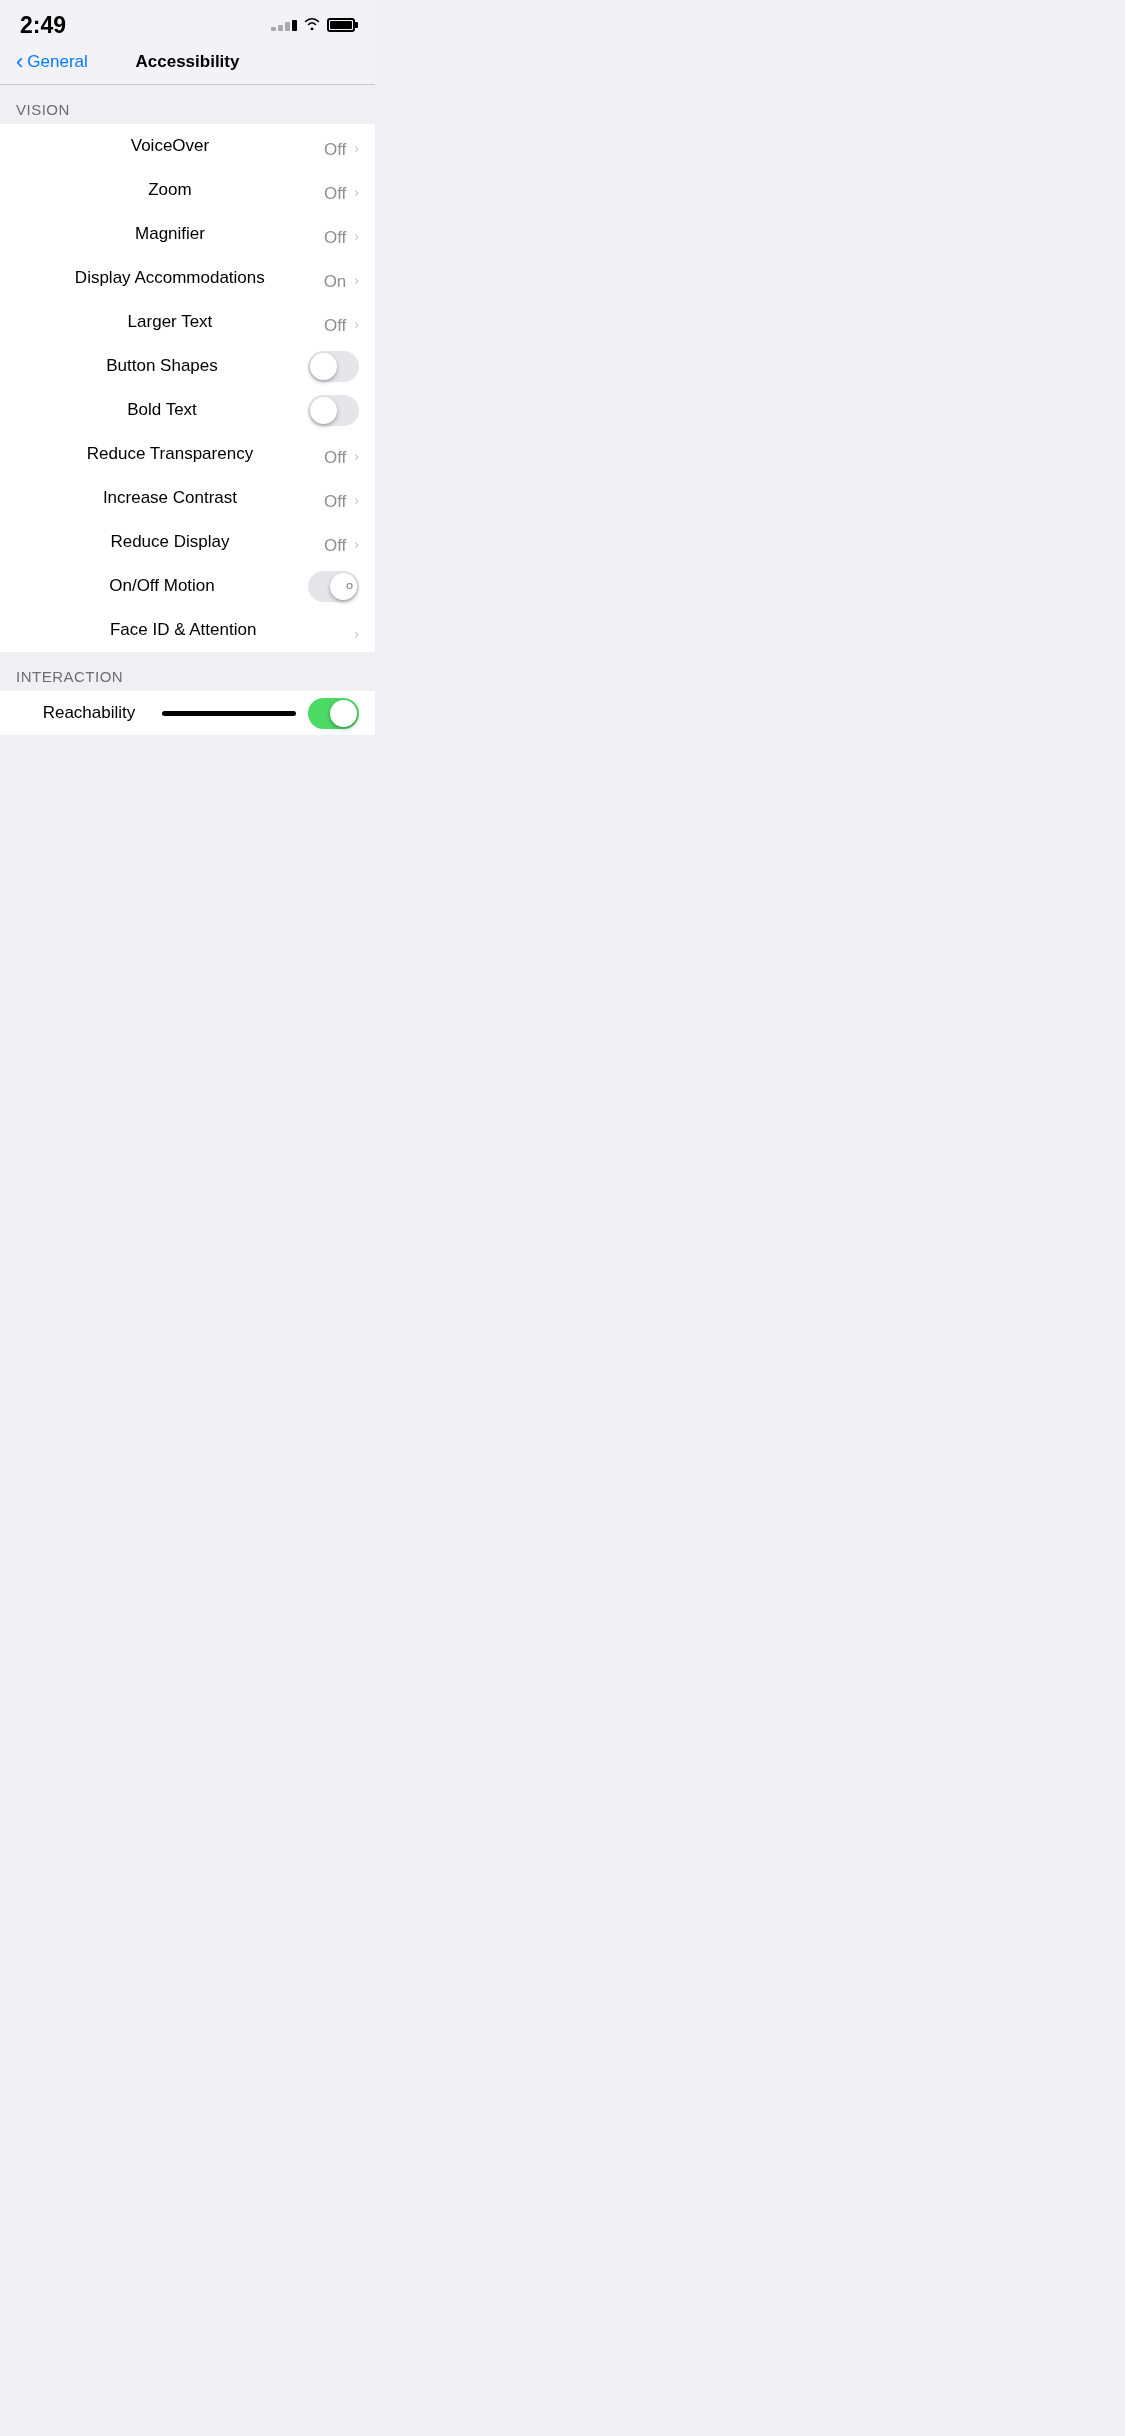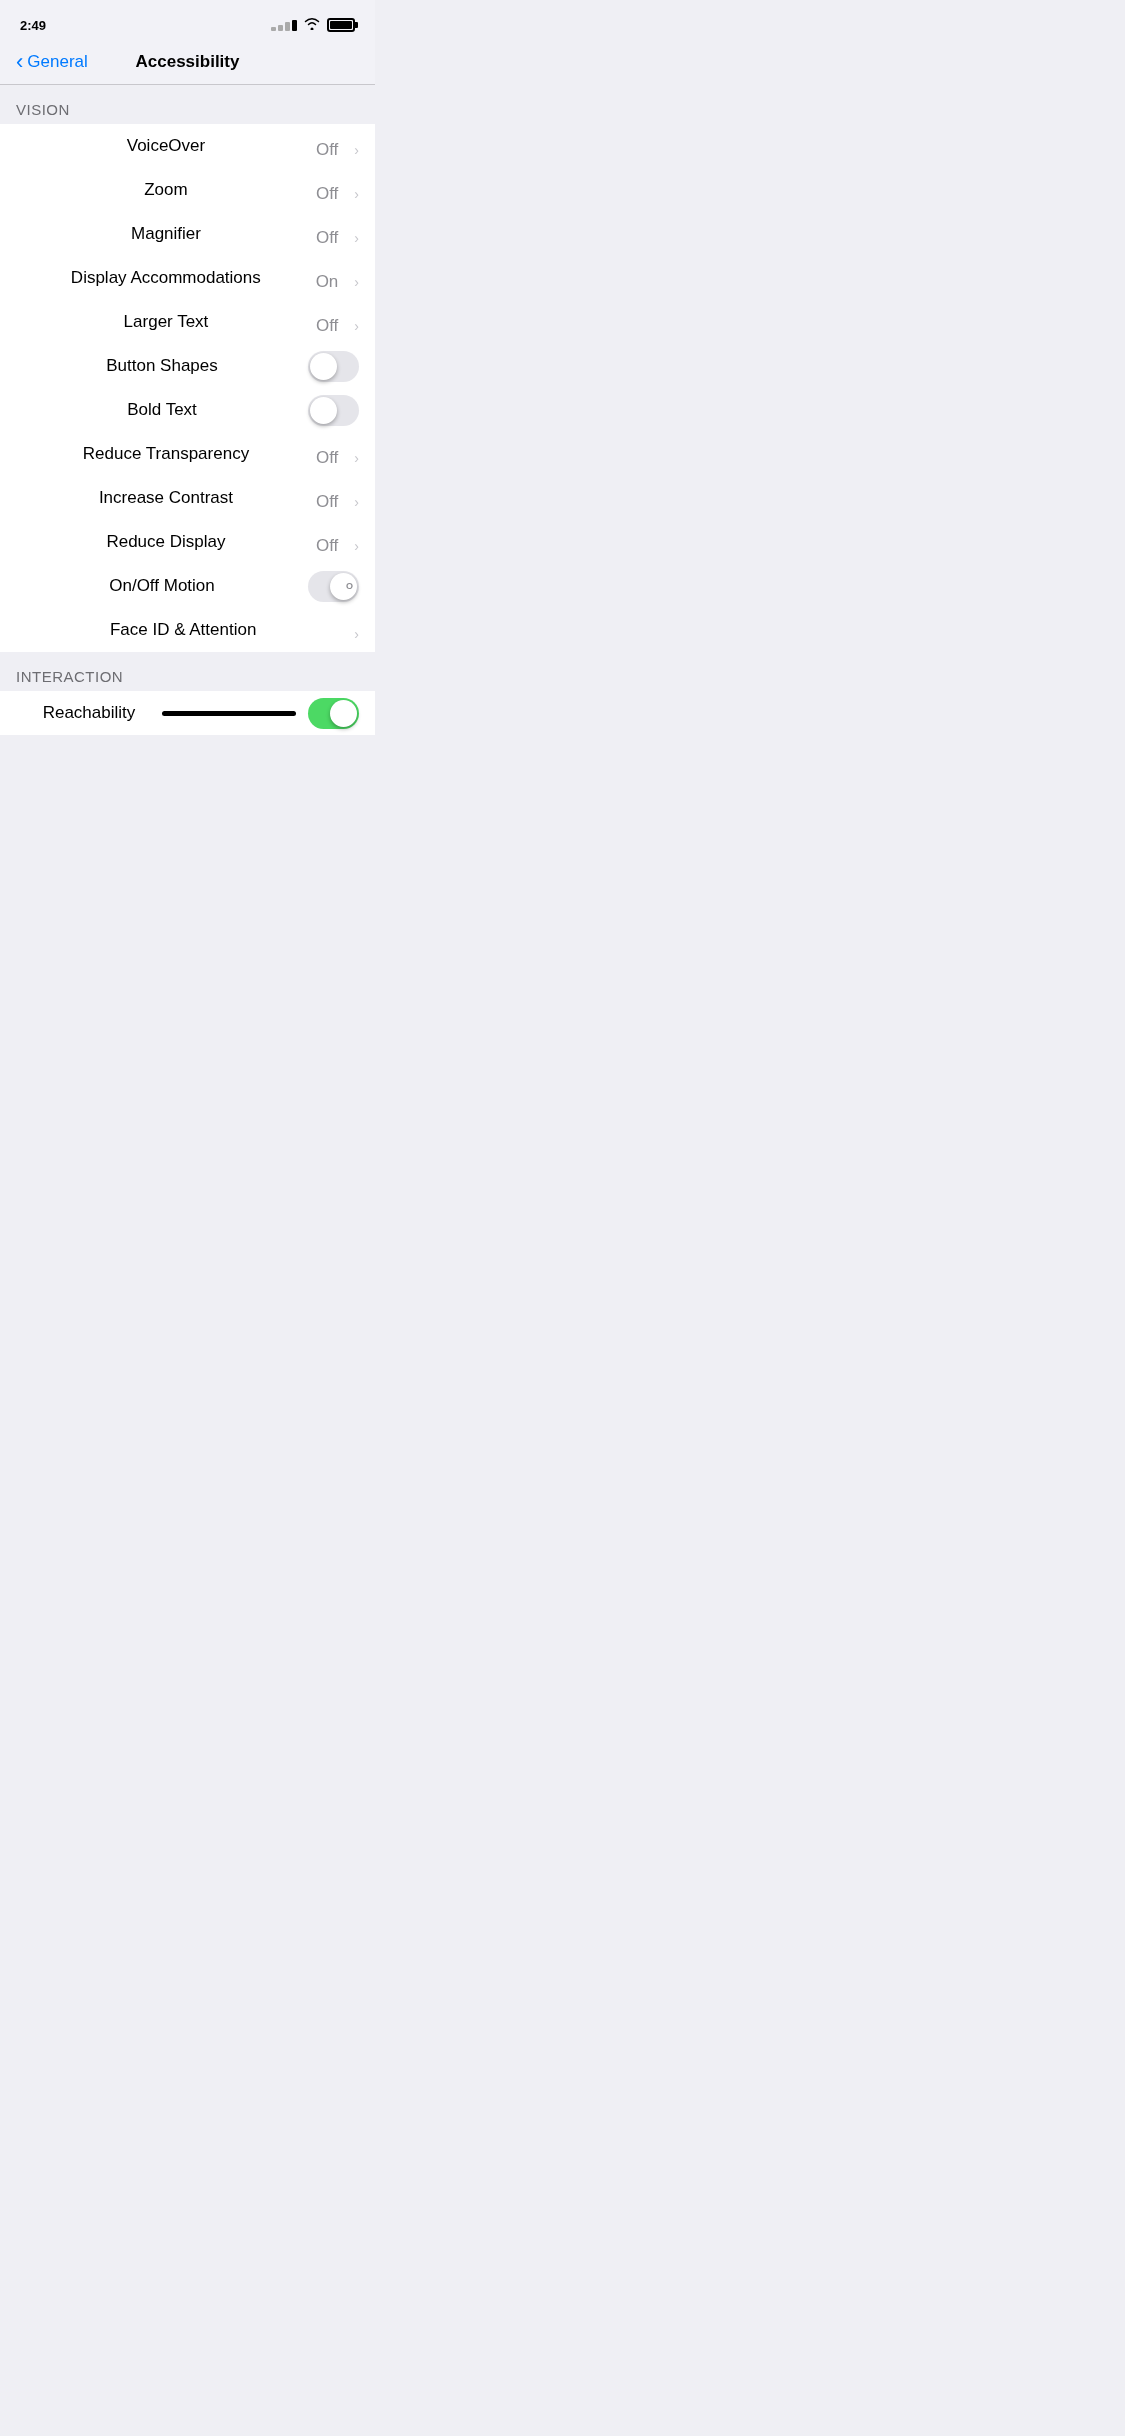--- a/index.html
+++ b/index.html
@@ -16,21 +16,21 @@
     
     .status-bar {
       display: flex;
       justify-content: space-between;
       align-items: center;
       padding: 14px 20px 8px 20px;
       background: #f2f2f7;
       height: 44px;
     }
     .status-time {
-      font-size: 13px;
+      font-size: 23px;
       font-weight: 600;
       color: #000;
     }
     .status-icons {
       display: flex;
       align-items: center;
       gap: 6px;
     }
     .signal-dots {
       display: flex;
@@ -149,22 +149,21 @@
 
     .row-label {
       font-size: 17px;
       color: #000;
       flex: 1;
       text-align: center;
     }
 
     .row-right {
       display: flex;
-      align-items: center;
-      gap: 12px;
+      gap: 4px;
       margin-top: 8px;
     }
     .row-value {
       font-size: 17px;
       color: #8e8e93;
     }
     .chevron-right {
       color: #c7c7cc;
       font-size: 14px;
       margin-left: 4px;

